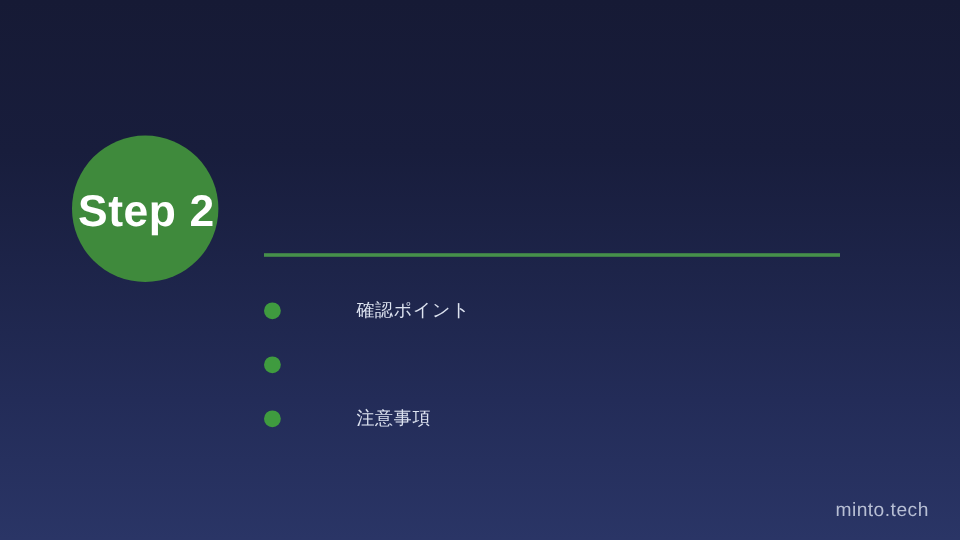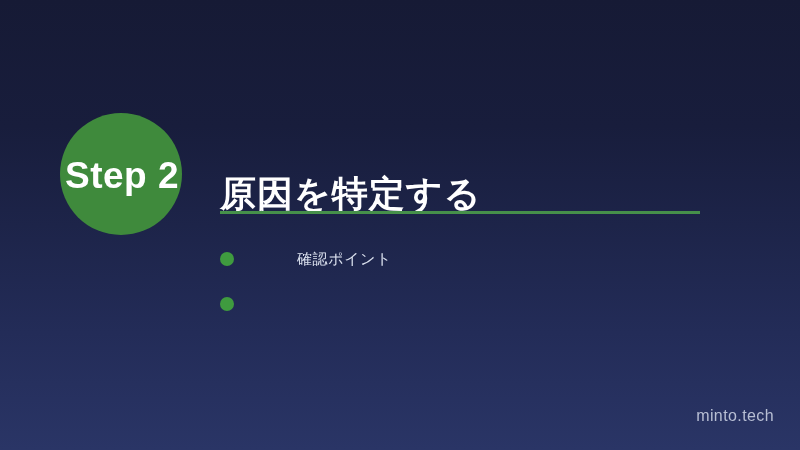--- a/index.html
+++ b/index.html
@@ -107,46 +107,49 @@
     letter-spacing: 0.6px;
     line-height: 20px;
     white-space: nowrap;
     margin-left: 43px;
   }
 
   
   #watermark {
     position: absolute;
     right: 35px;
-    bottom: 24px;
+    bottom: 14px;
     font-size: 16px;
     color: #b8bfd4;
     letter-spacing: 0.4px;
     line-height: 20px;
     white-space: nowrap;
   }
 </style>
 </head>
 <body>
 
 <div id="slide">
 
   <div id="step-badge"></div>
 
   <div id="step-label">Step 2</div>
 
-  <h1 id="slide-title">原因を特定する</h1>
 
   <div id="title-rule"></div>
 
   <ul id="bullet-list">
     <li>
       <span class="dot"></span>
       <span class="bullet-text">確認ポイント</span>
     </li>
     <li>
       <span class="dot"></span>
     </li>
+    <li>
+      <span class="dot"></span>
+      <span class="bullet-text">注意事項</span>
+    </li>
   </ul>
 
   <div id="watermark">minto.tech</div>
 
 </div>
 
 </body></html>

